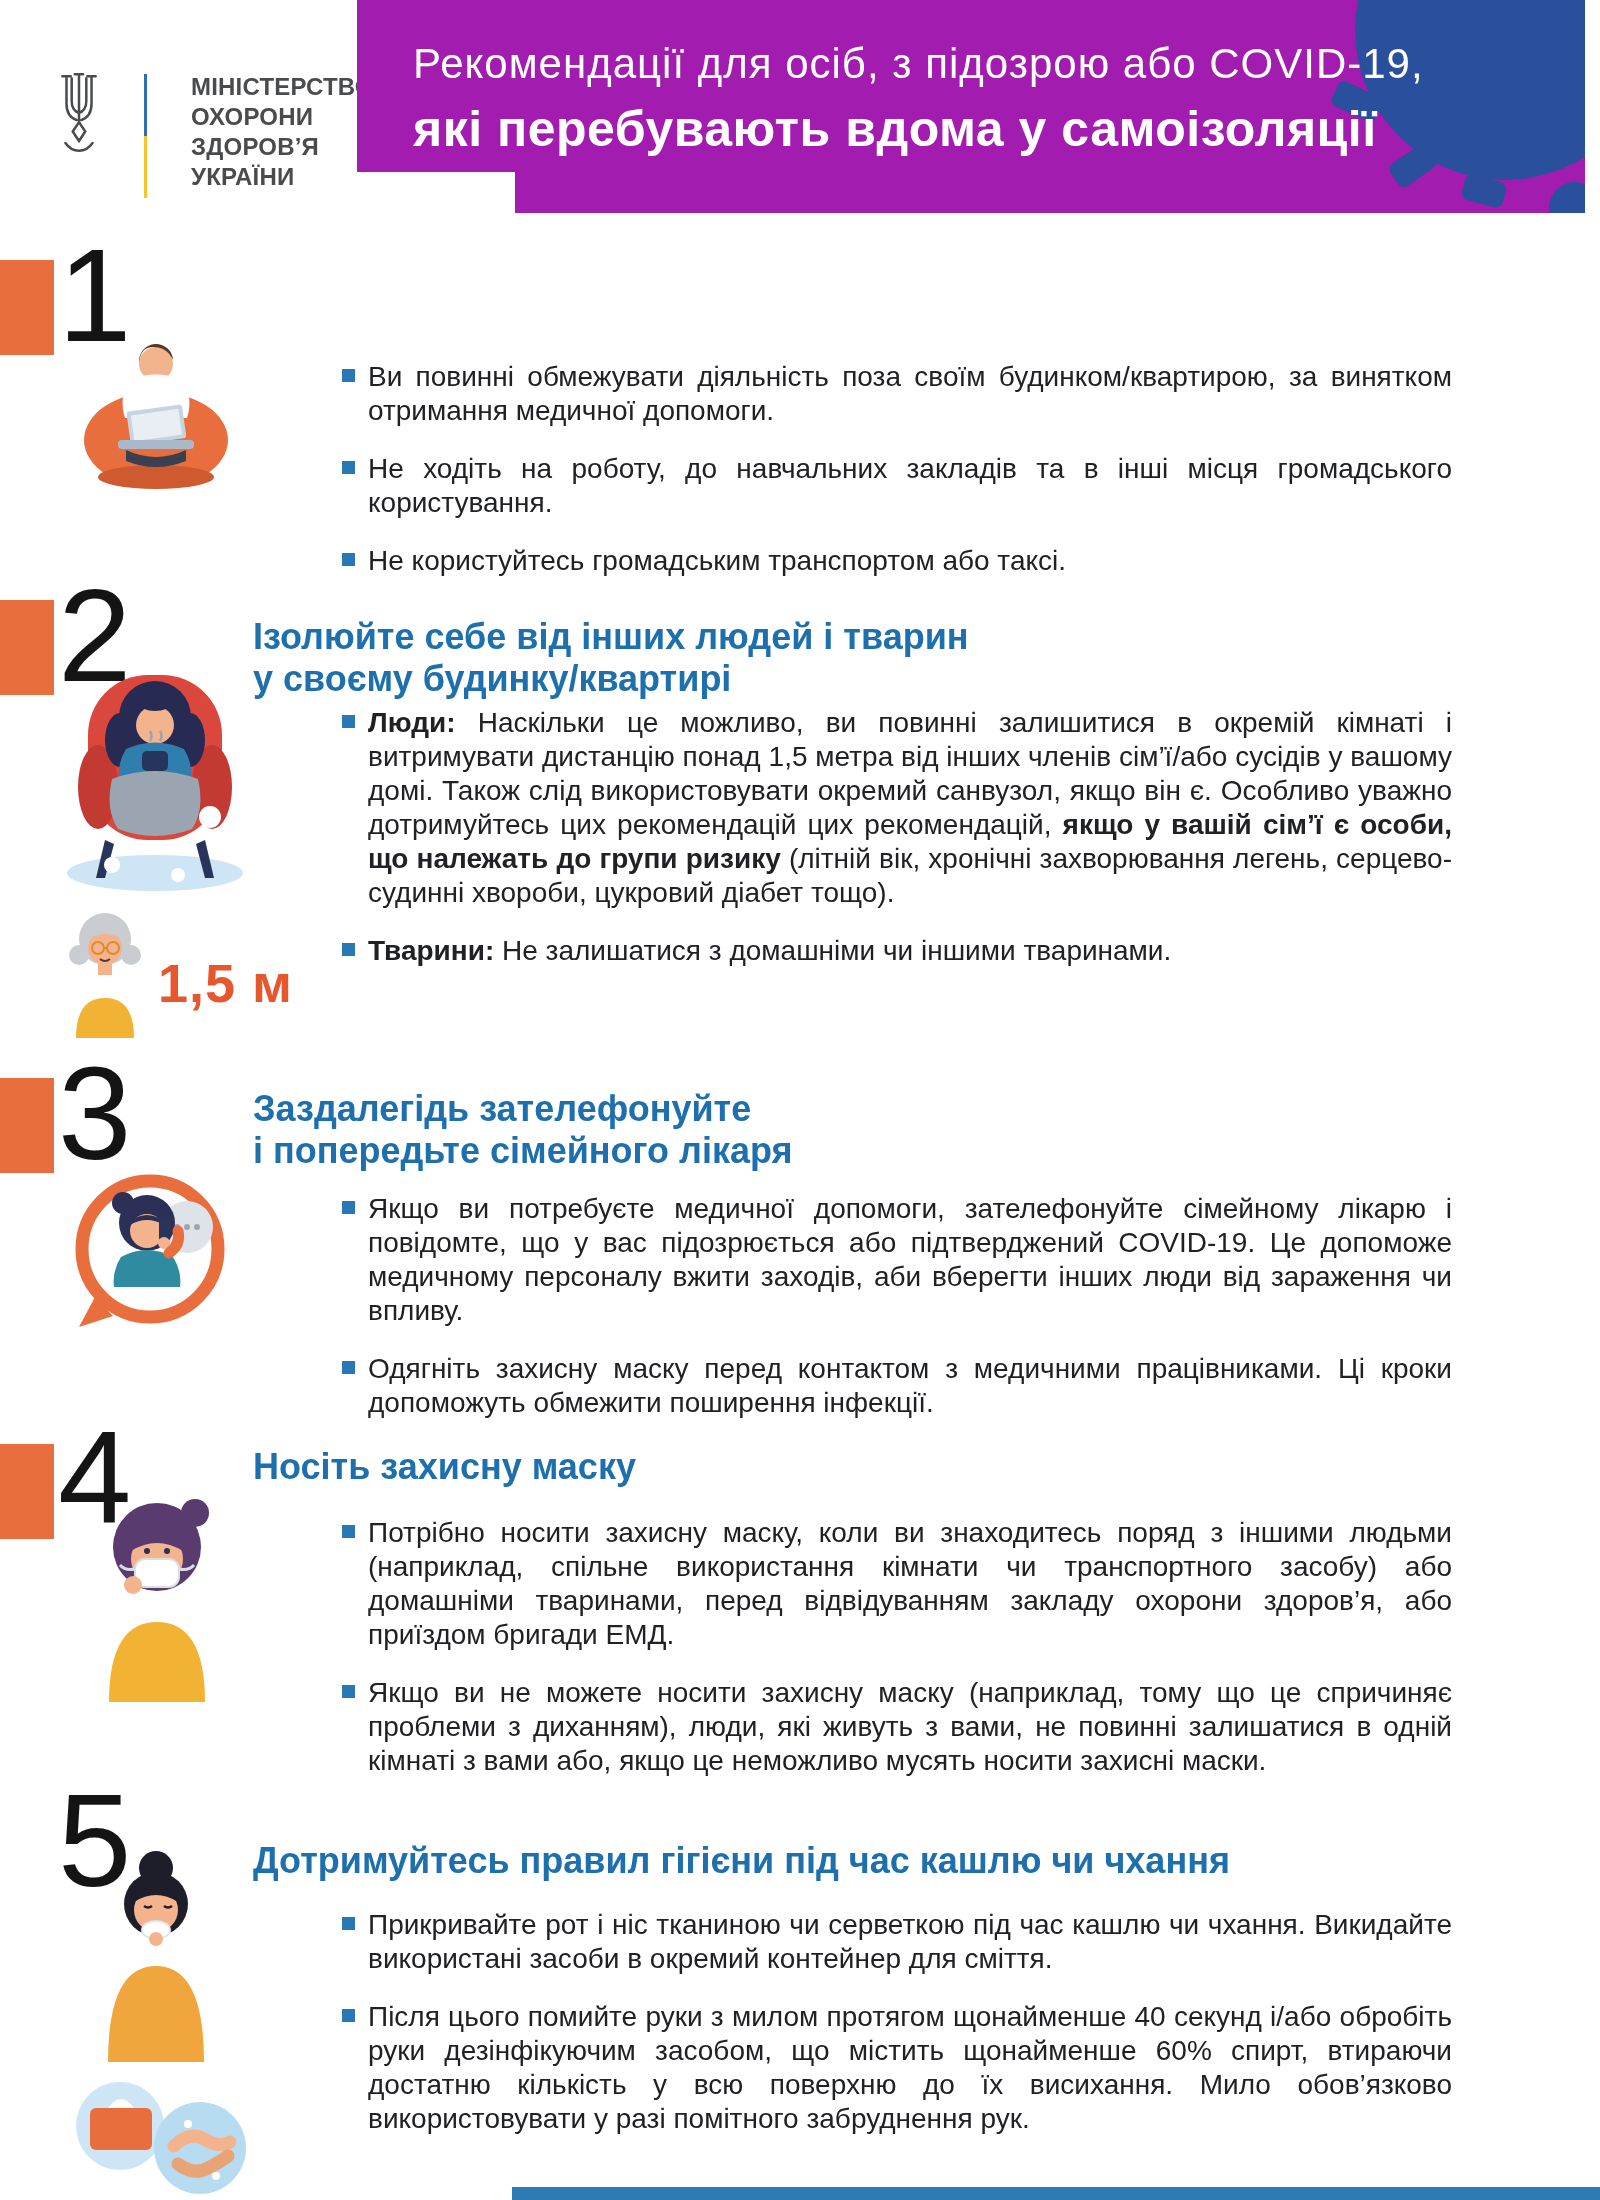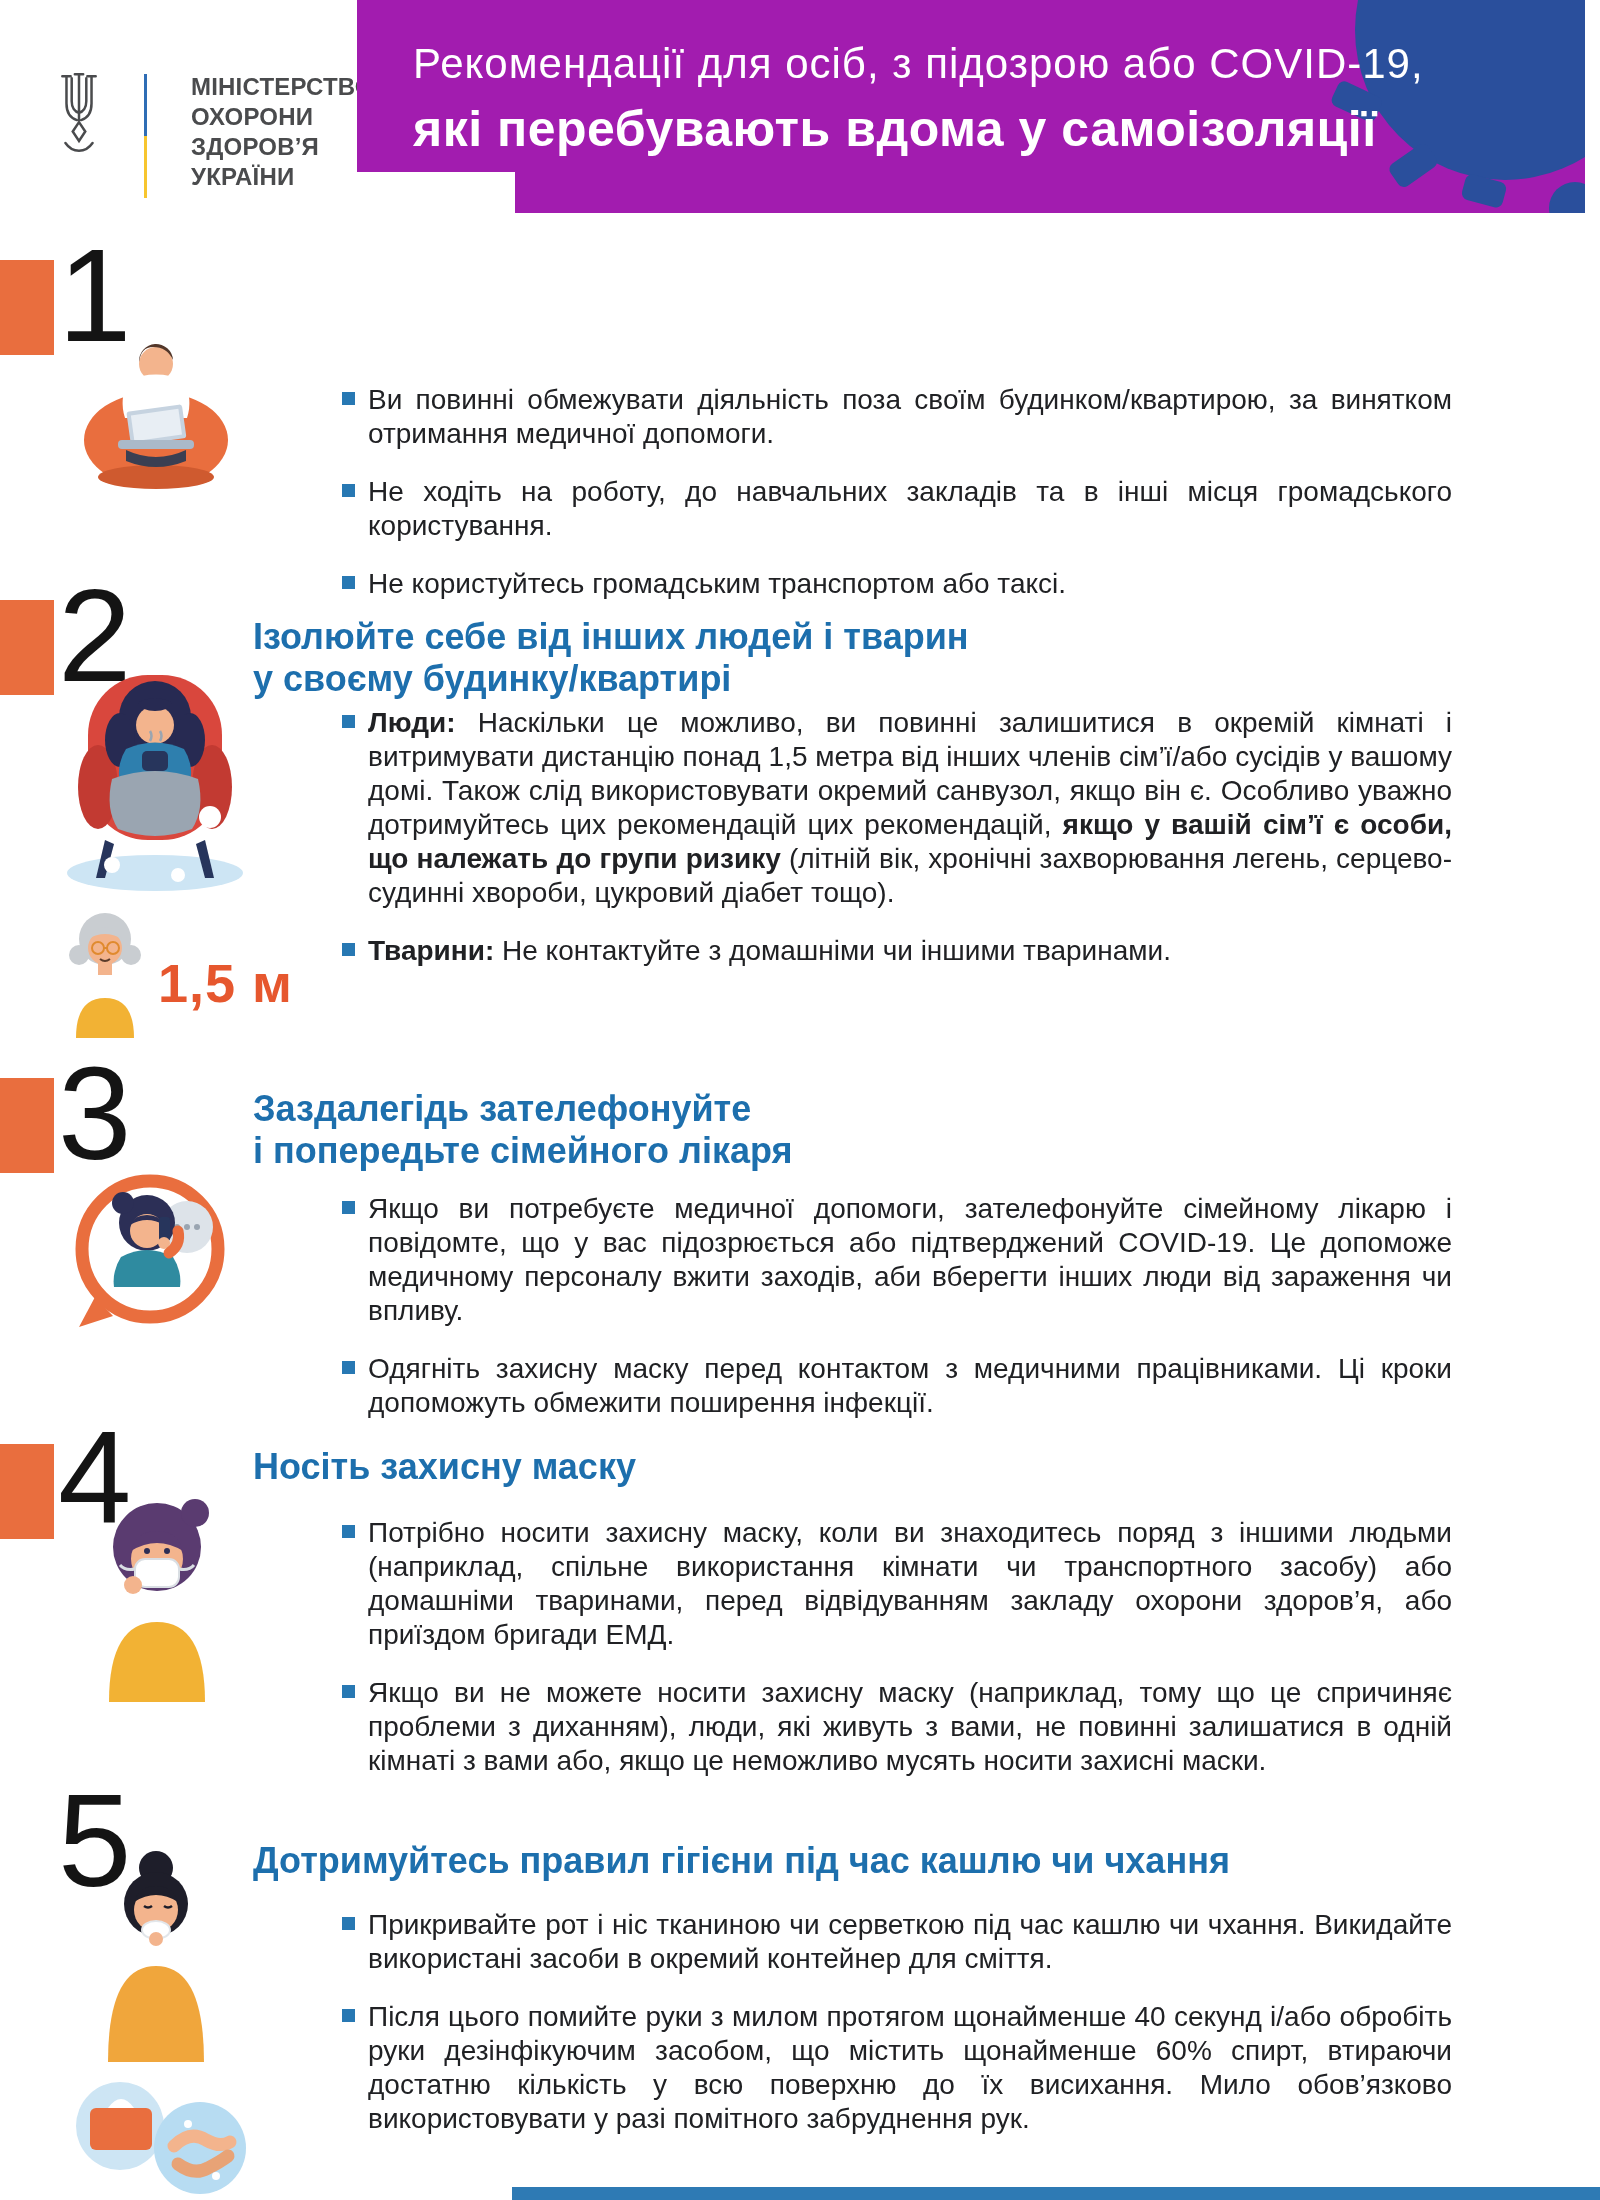--- a/index.html
+++ b/index.html
@@ -76,21 +76,21 @@
       </g>
     </svg>
     <div class="banner-title">
       <div class="t1">Рекомендації для осіб, з підозрою або COVID-19,</div>
       <div class="t2">які перебувають вдома у самоізоляції</div>
     </div>
   </div>
 
   <div class="accent-bar" style="top:260px"></div>
   <div class="big-num" style="top:230px">1</div>
-  <ul class="bullets" style="top:383px">
+  <ul class="bullets" style="top:360px">
       <li><span>Ви повинні обмежувати діяльність поза своїм будинком/квартирою, за винятком отримання медичної допомоги.</span></li>
       <li><span>Не ходіть на роботу, до навчальних закладів та в інші місця громадського користування.</span></li>
       <li><span>Не користуйтесь громадським транспортом або таксі.</span></li>
     </ul>
   <svg class="illus" style="left:66px;top:322px" width="180" height="170" viewBox="0 0 180 170">
     <ellipse cx="90" cy="118" rx="72" ry="48" fill="#e96e3e"></ellipse>
     <ellipse cx="90" cy="155" rx="58" ry="12" fill="#cf5a2f"></ellipse>
     <circle cx="90" cy="42" r="17" fill="#f3b48d"></circle>
     <path d="M73 40 a17 17 0 0 1 34 -2 q-6 -13 -20 -13 q-12 0 -14 15 z" fill="#53372a"></path>
     <path d="M62 58 q28 -11 56 0 q9 20 3 38 h-62 q-6 -18 3 -38 z" fill="#ffffff"></path>
@@ -101,21 +101,21 @@
     <rect x="52" y="118" width="76" height="9" rx="4" fill="#aab9c9"></rect>
     <path d="M60 128 q30 14 60 0 v11 q-30 12 -60 0 z" fill="#3a3f52"></path>
   </svg>
 
   <div class="accent-bar" style="top:600px"></div>
   <div class="big-num" style="top:570px">2</div>
   <div class="sec-heading" style="top:616px">Ізолюйте себе від інших людей і тварин
 у своєму будинку/квартирі</div>
   <ul class="bullets" style="top:706px">
       <li><span class="b">Люди: </span><span>Наскільки це можливо, ви повинні залишитися в окремій кімнаті і витримувати дистанцію понад 1,5 метра від інших членів сім’ї/або сусідів у вашому домі. Також слід використовувати окремий санвузол, якщо він є. Особливо уважно дотримуйтесь цих рекомендацій цих рекомендацій, </span><span class="b">якщо у вашій сім’ї є особи, що належать до групи ризику</span><span> (літній вік, хронічні захворювання легень, серцево-судинні хвороби, цукровий діабет тощо).</span></li>
-      <li><span class="b">Тварини: </span><span>Не контактуйте з домашніми чи іншими тваринами.</span></li>
+      <li><span class="b">Тварини: </span><span>Не залишатися з домашніми чи іншими тваринами.</span></li>
     </ul>
   <svg class="illus" style="left:60px;top:645px" width="190" height="260" viewBox="0 0 190 260">
     <ellipse cx="95" cy="228" rx="88" ry="18" fill="#cde5f4"></ellipse>
     <path d="M45 195 l-9 38 h9 l9 -34 z" fill="#27355c"></path>
     <path d="M145 195 l9 38 h-9 l-9 -34 z" fill="#27355c"></path>
     <rect x="28" y="30" width="134" height="165" rx="60" fill="#d9473d"></rect>
     <ellipse cx="38" cy="142" rx="20" ry="42" fill="#c23a32"></ellipse>
     <ellipse cx="152" cy="142" rx="20" ry="42" fill="#c23a32"></ellipse>
     <circle cx="95" cy="72" r="36" fill="#272a52"></circle>
     <ellipse cx="60" cy="95" rx="15" ry="27" fill="#272a52"></ellipse>

